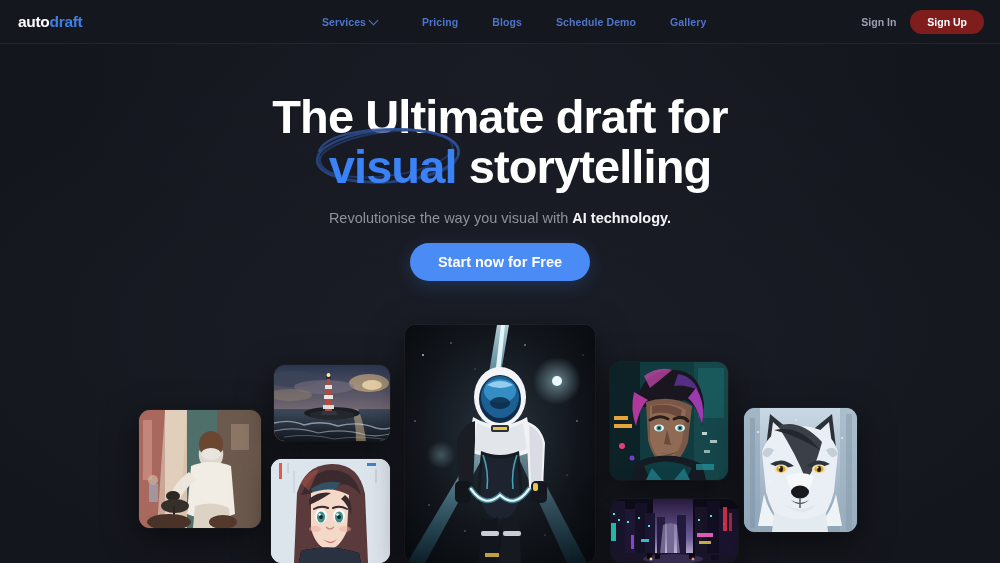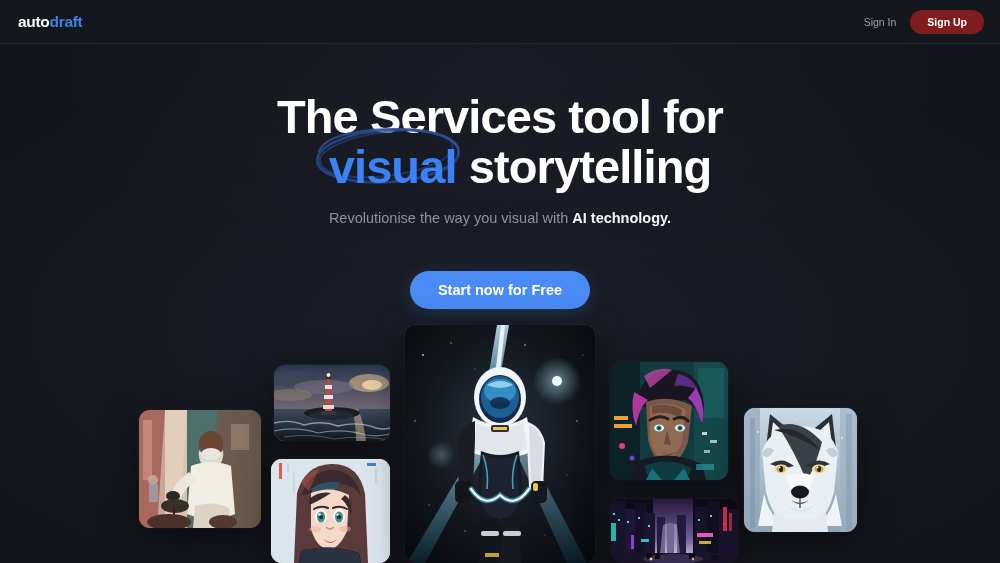--- a/index.html
+++ b/index.html
@@ -50,21 +50,21 @@
     display:inline-block; width:7px; height:7px;
     border-right:1.4px solid #4f74c9; border-bottom:1.4px solid #4f74c9;
     transform:translateY(-2px) rotate(45deg);
   }
 
   .auth {
     position:absolute; right:16px; top:50%; transform:translateY(-50%);
     display:flex; align-items:center; gap:14px;
   }
   .signin {
-    color:#9aa0ad; font-size:10.5px; font-weight:400;
+    color:#9aa0ad; font-size:10.5px; font-weight:700;
     cursor:pointer; white-space:nowrap;
   }
   .signup {
     background:#7f1d1d; color:#fff;
     font-size:10.5px; font-weight:bold;
     border:none; border-radius:999px;
     padding:6px 17px; cursor:pointer; white-space:nowrap;
     font-family:"Liberation Sans", sans-serif;
   }
 
@@ -97,21 +97,20 @@
   .subtitle b { color:#f2f4f7; font-weight:bold; }
 
   .cta-wrap { position:absolute; top:243px; left:0; width:1000px; text-align:center; }
   .cta {
     background:#4a8bf5; color:#ffffff;
     font-size:14.5px; font-weight:bold;
     border:none; border-radius:999px;
     padding:11px 28px; cursor:pointer;
     font-family:"Liberation Sans", sans-serif;
     box-shadow:0 4px 18px rgba(59,130,246,0.22);
-    margin-top:28px;
   }
 
   
   .gallery { position:absolute; left:0; top:0; width:1000px; height:563px; }
   .card {
     position:absolute; border-radius:11px; overflow:hidden;
     box-shadow:0 10px 34px rgba(0,0,0,0.55), 0 0 0 1px rgba(255,255,255,0.035);
     background:#0d0f14;
   }
   .card .art { position:absolute; inset:0; }
@@ -128,29 +127,51 @@
 </head>
 <body>
 
 <div class="page">
 
   <div class="header">
     <div class="logo">
       <span class="l-auto">auto</span><span class="l-draft">draft</span>
     </div>
 
+    <div class="nav">
+      <div class="nav-item">
+        <span>Services</span>
+        <i class="chev"></i>
+      </div>
+      <div class="nav-sp-1"></div>
+      <div class="nav-item">
+        <span>Pricing</span>
+      </div>
+      <div class="nav-sp-2"></div>
+      <div class="nav-item">
+        <span>Blogs</span>
+      </div>
+      <div class="nav-sp-3"></div>
+      <div class="nav-item">
+        <span>Schedule Demo</span>
+      </div>
+      <div class="nav-sp-4"></div>
+      <div class="nav-item">
+        <span>Gallery</span>
+      </div>
+    </div>
 
     <div class="auth">
       <span class="signin">Sign In</span>
       <button class="signup">Sign Up</button>
     </div>
   </div>
 
   <div class="hero">
-    <div class="h-line1">The Services tool for</div>
+    <div class="h-line1">The Ultimate draft for</div>
 
     <div class="h-line2wrap">
       <span class="h-line2">
         <svg class="scribble" viewBox="0 0 155 62">
           <ellipse cx="77" cy="31" rx="71" ry="26" fill="none" stroke="#2a4a87" stroke-width="2.6" opacity="0.85" transform="rotate(-4 77 31)"></ellipse>
           <ellipse cx="75" cy="29" rx="67" ry="22" fill="none" stroke="#23407a" stroke-width="2" opacity="0.7" transform="rotate(-7 75 29)"></ellipse>
           <path d="M8 26 C16 8, 60 2, 104 5 C135 7, 150 18, 147 30" fill="none" stroke="#2f539b" stroke-width="2.2" opacity="0.8" stroke-linecap="round"></path>
           <path d="M146 34 C140 50, 92 60, 50 56 C22 53, 7 43, 9 32" fill="none" stroke="#24417e" stroke-width="2" opacity="0.65" stroke-linecap="round"></path>
         </svg>
         <span class="h-visual">visual</span><span> storytelling</span>

